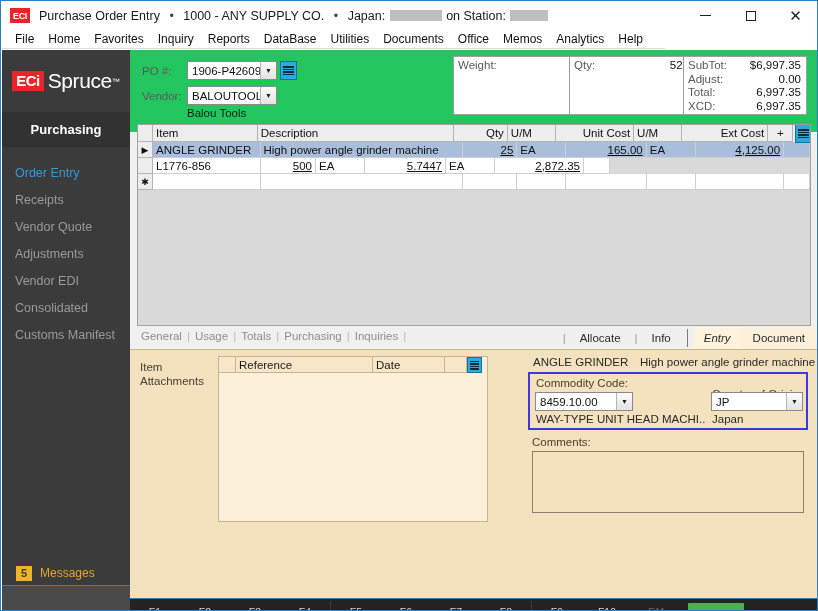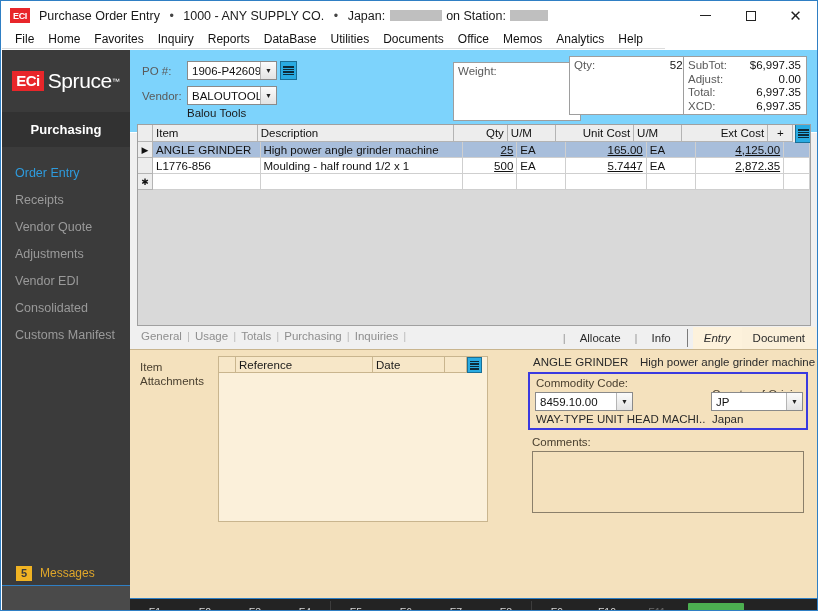--- a/index.html
+++ b/index.html
@@ -133,21 +133,21 @@
   #main {
     position: absolute; left: 129px; top: 49px;
     width: 688px; height: 561px;
     background: #f0f0f0;
   }
 
   
   #topform {
     position: relative;
     height: 83px;
-    background: #7dd3fc;
+    background: #22c55e;
     border-bottom: 1px solid #ffffff;
   }
   .fld-label {
     position: absolute;
     font-size: 11.5px; color: #5a5a5a;
   }
   .combo {
     position: absolute;
     height: 19px;
     background: #ffffff;
@@ -485,21 +485,21 @@
           <i></i>
       </div>
 
       <div class="fld-label" style="left:12px; top:40px;">Vendor:</div>
       <div class="combo" style="left:57px; top:36px; width:90px;">
         <span class="val">BALOUTOOLS</span>
         <span class="arrow">▼</span>
       </div>
       <div class="sub-text" style="left:57px; top:57px;">Balou Tools</div>
 
-      <div class="panelbox" style="left:323px; top:12px; width:128px; height:59px;">
+      <div class="panelbox" style="left:323px; top:6px; width:128px; height:59px;">
         <span class="pb-label">Weight:</span>
         <span class="pb-val">0</span>
       </div>
 
       <div class="panelbox" style="left:439px; top:6px; width:126px; height:59px;">
         <span class="pb-label">Qty:</span>
         <span class="pb-val">525</span>
       </div>
 
       <div class="panelbox" style="left:553px; top:6px; width:124px; height:59px; padding-top:2px;">
@@ -549,21 +549,20 @@
         <div class="gc" style="width:49px">EA</div>
         <div class="gc r" style="width:81px">165.00</div>
         <div class="gc" style="width:49px">EA</div>
         <div class="gc r" style="width:89px">4,125.00</div>
         <div class="gc c" style="width:26px"></div>
       </div>
 
       <div class="gridrow">
         <div class="rowmark"></div>
         <div class="gc" style="width:108px">L1776-856</div>
-        <div class="gc" style="width:203px">Moulding - half round 1/2 x 1</div>
         <div class="gc r" style="width:55px">500</div>
         <div class="gc" style="width:49px">EA</div>
         <div class="gc r" style="width:81px">5.7447</div>
         <div class="gc" style="width:49px">EA</div>
         <div class="gc r" style="width:89px">2,872.35</div>
         <div class="gc c" style="width:26px"></div>
       </div>
 
       <div class="gridrow new">
         <div class="rowmark">✱</div>

